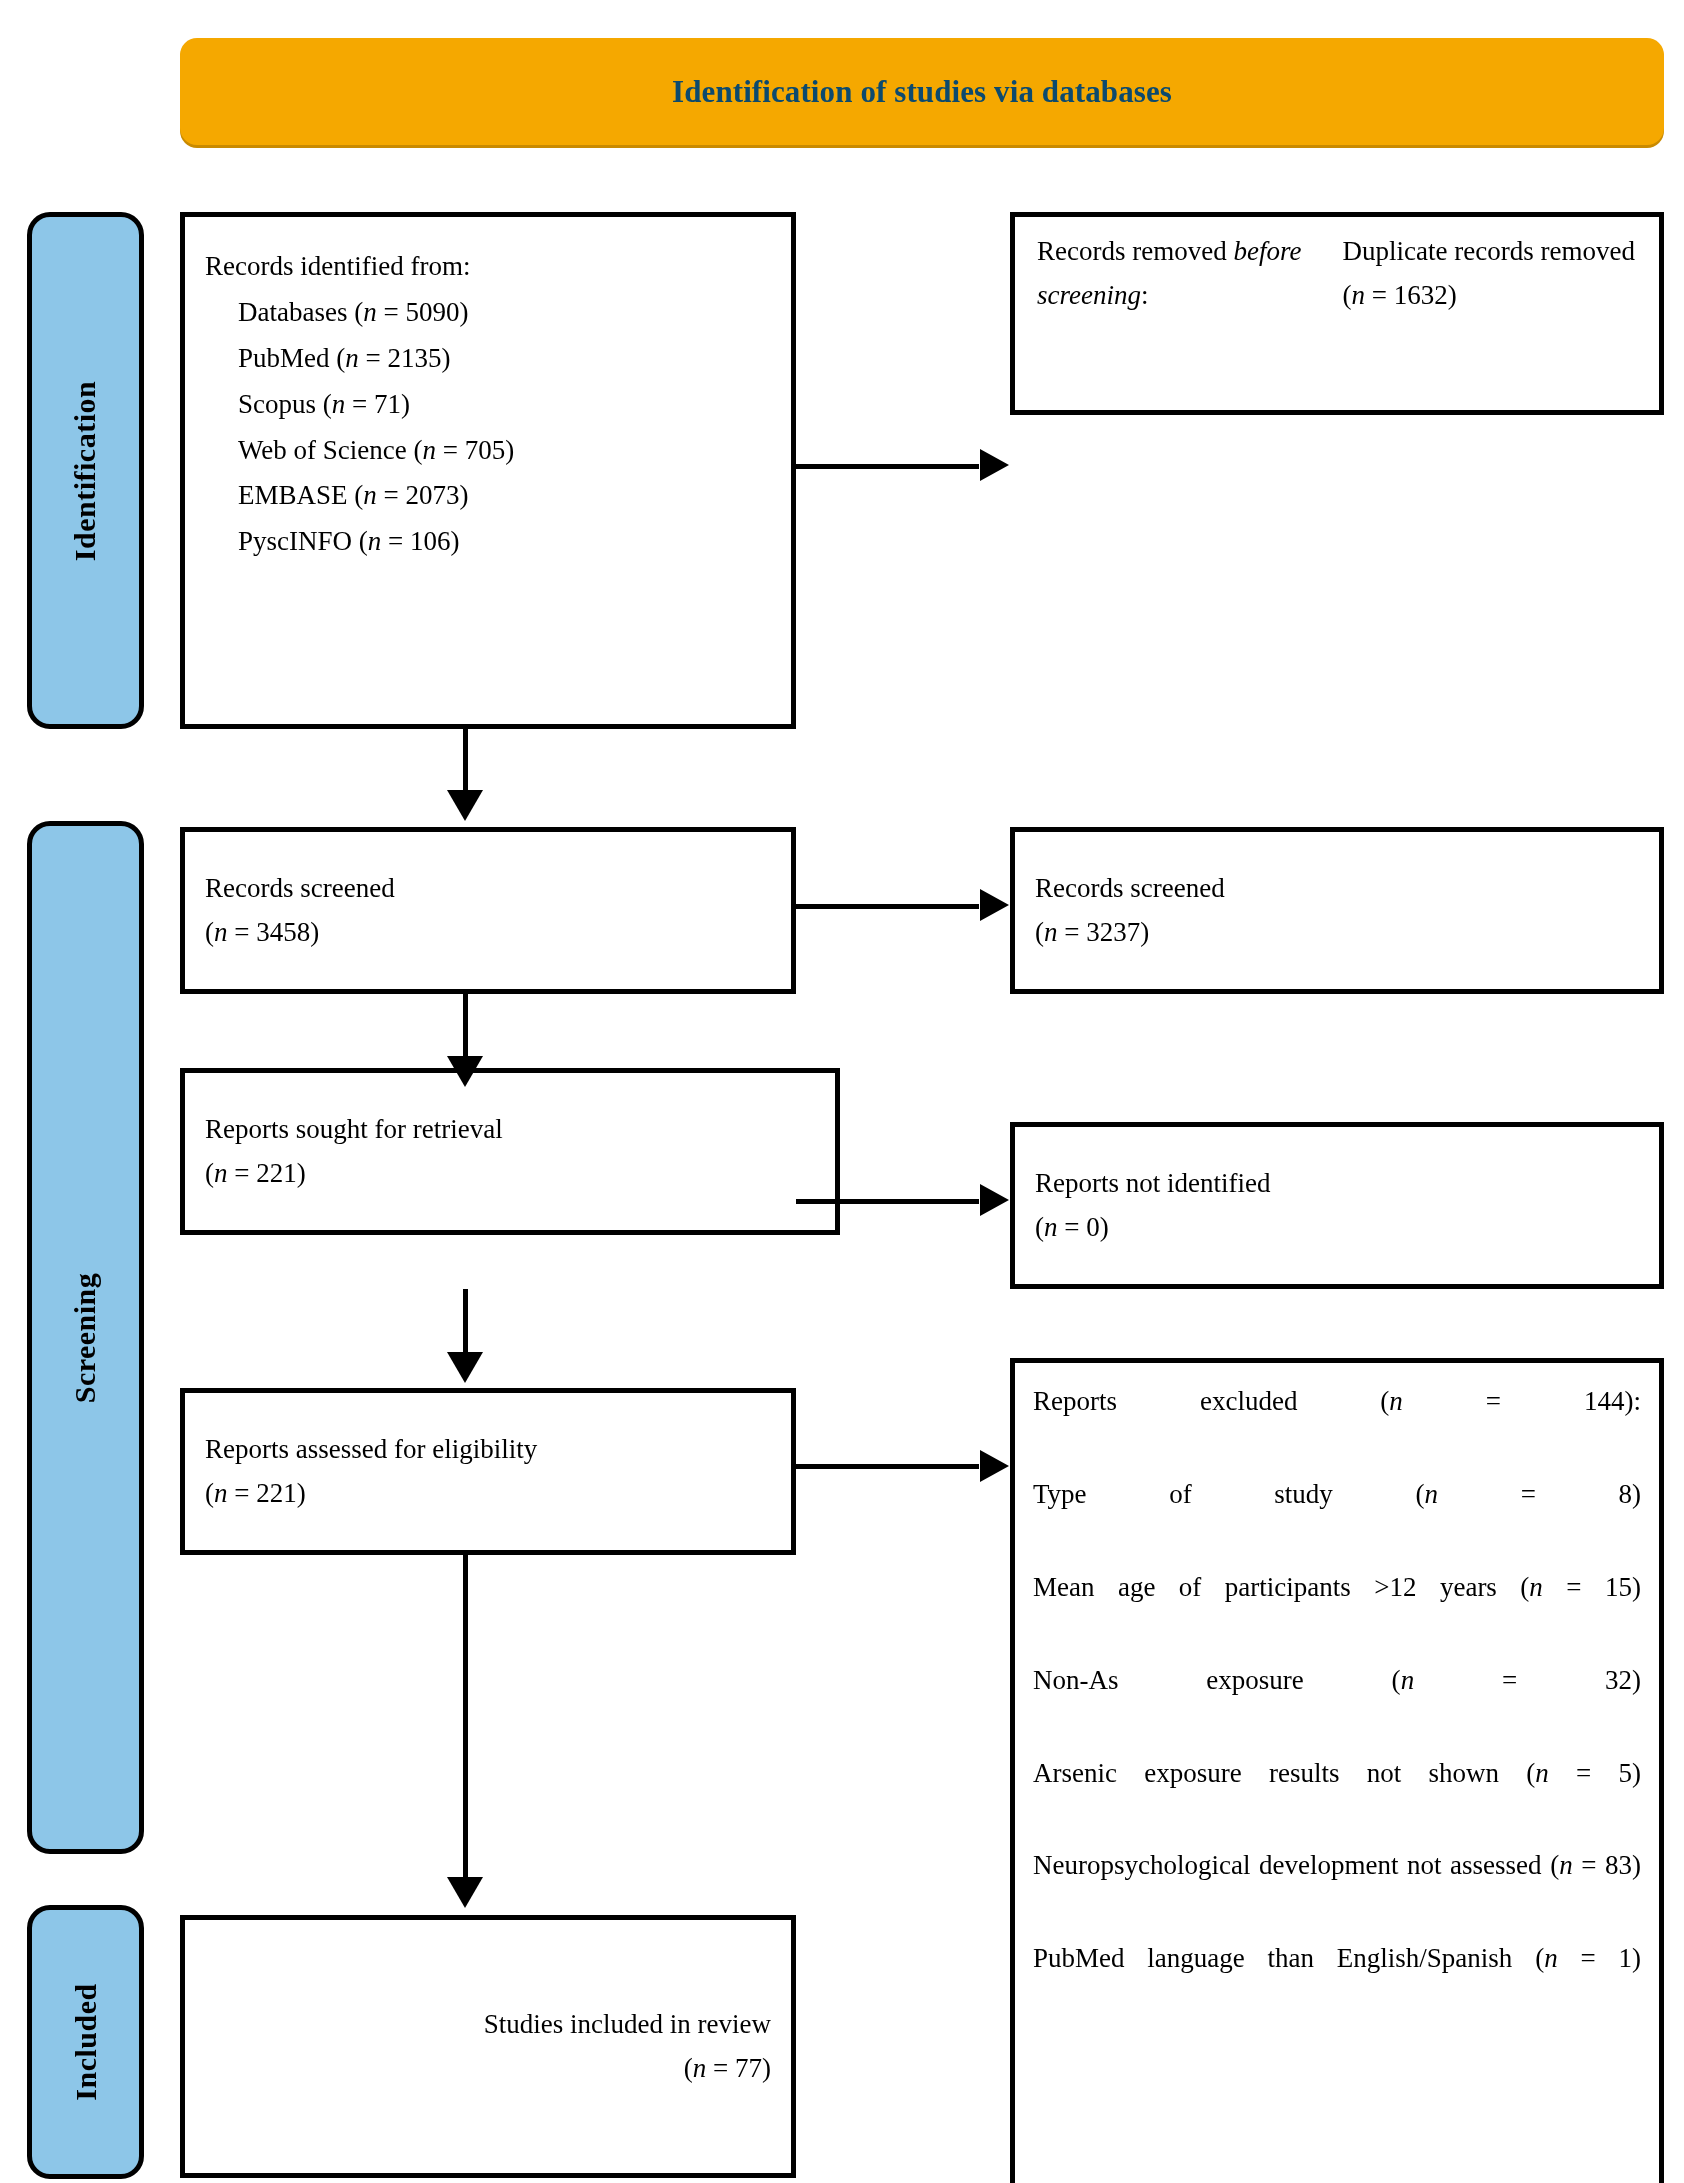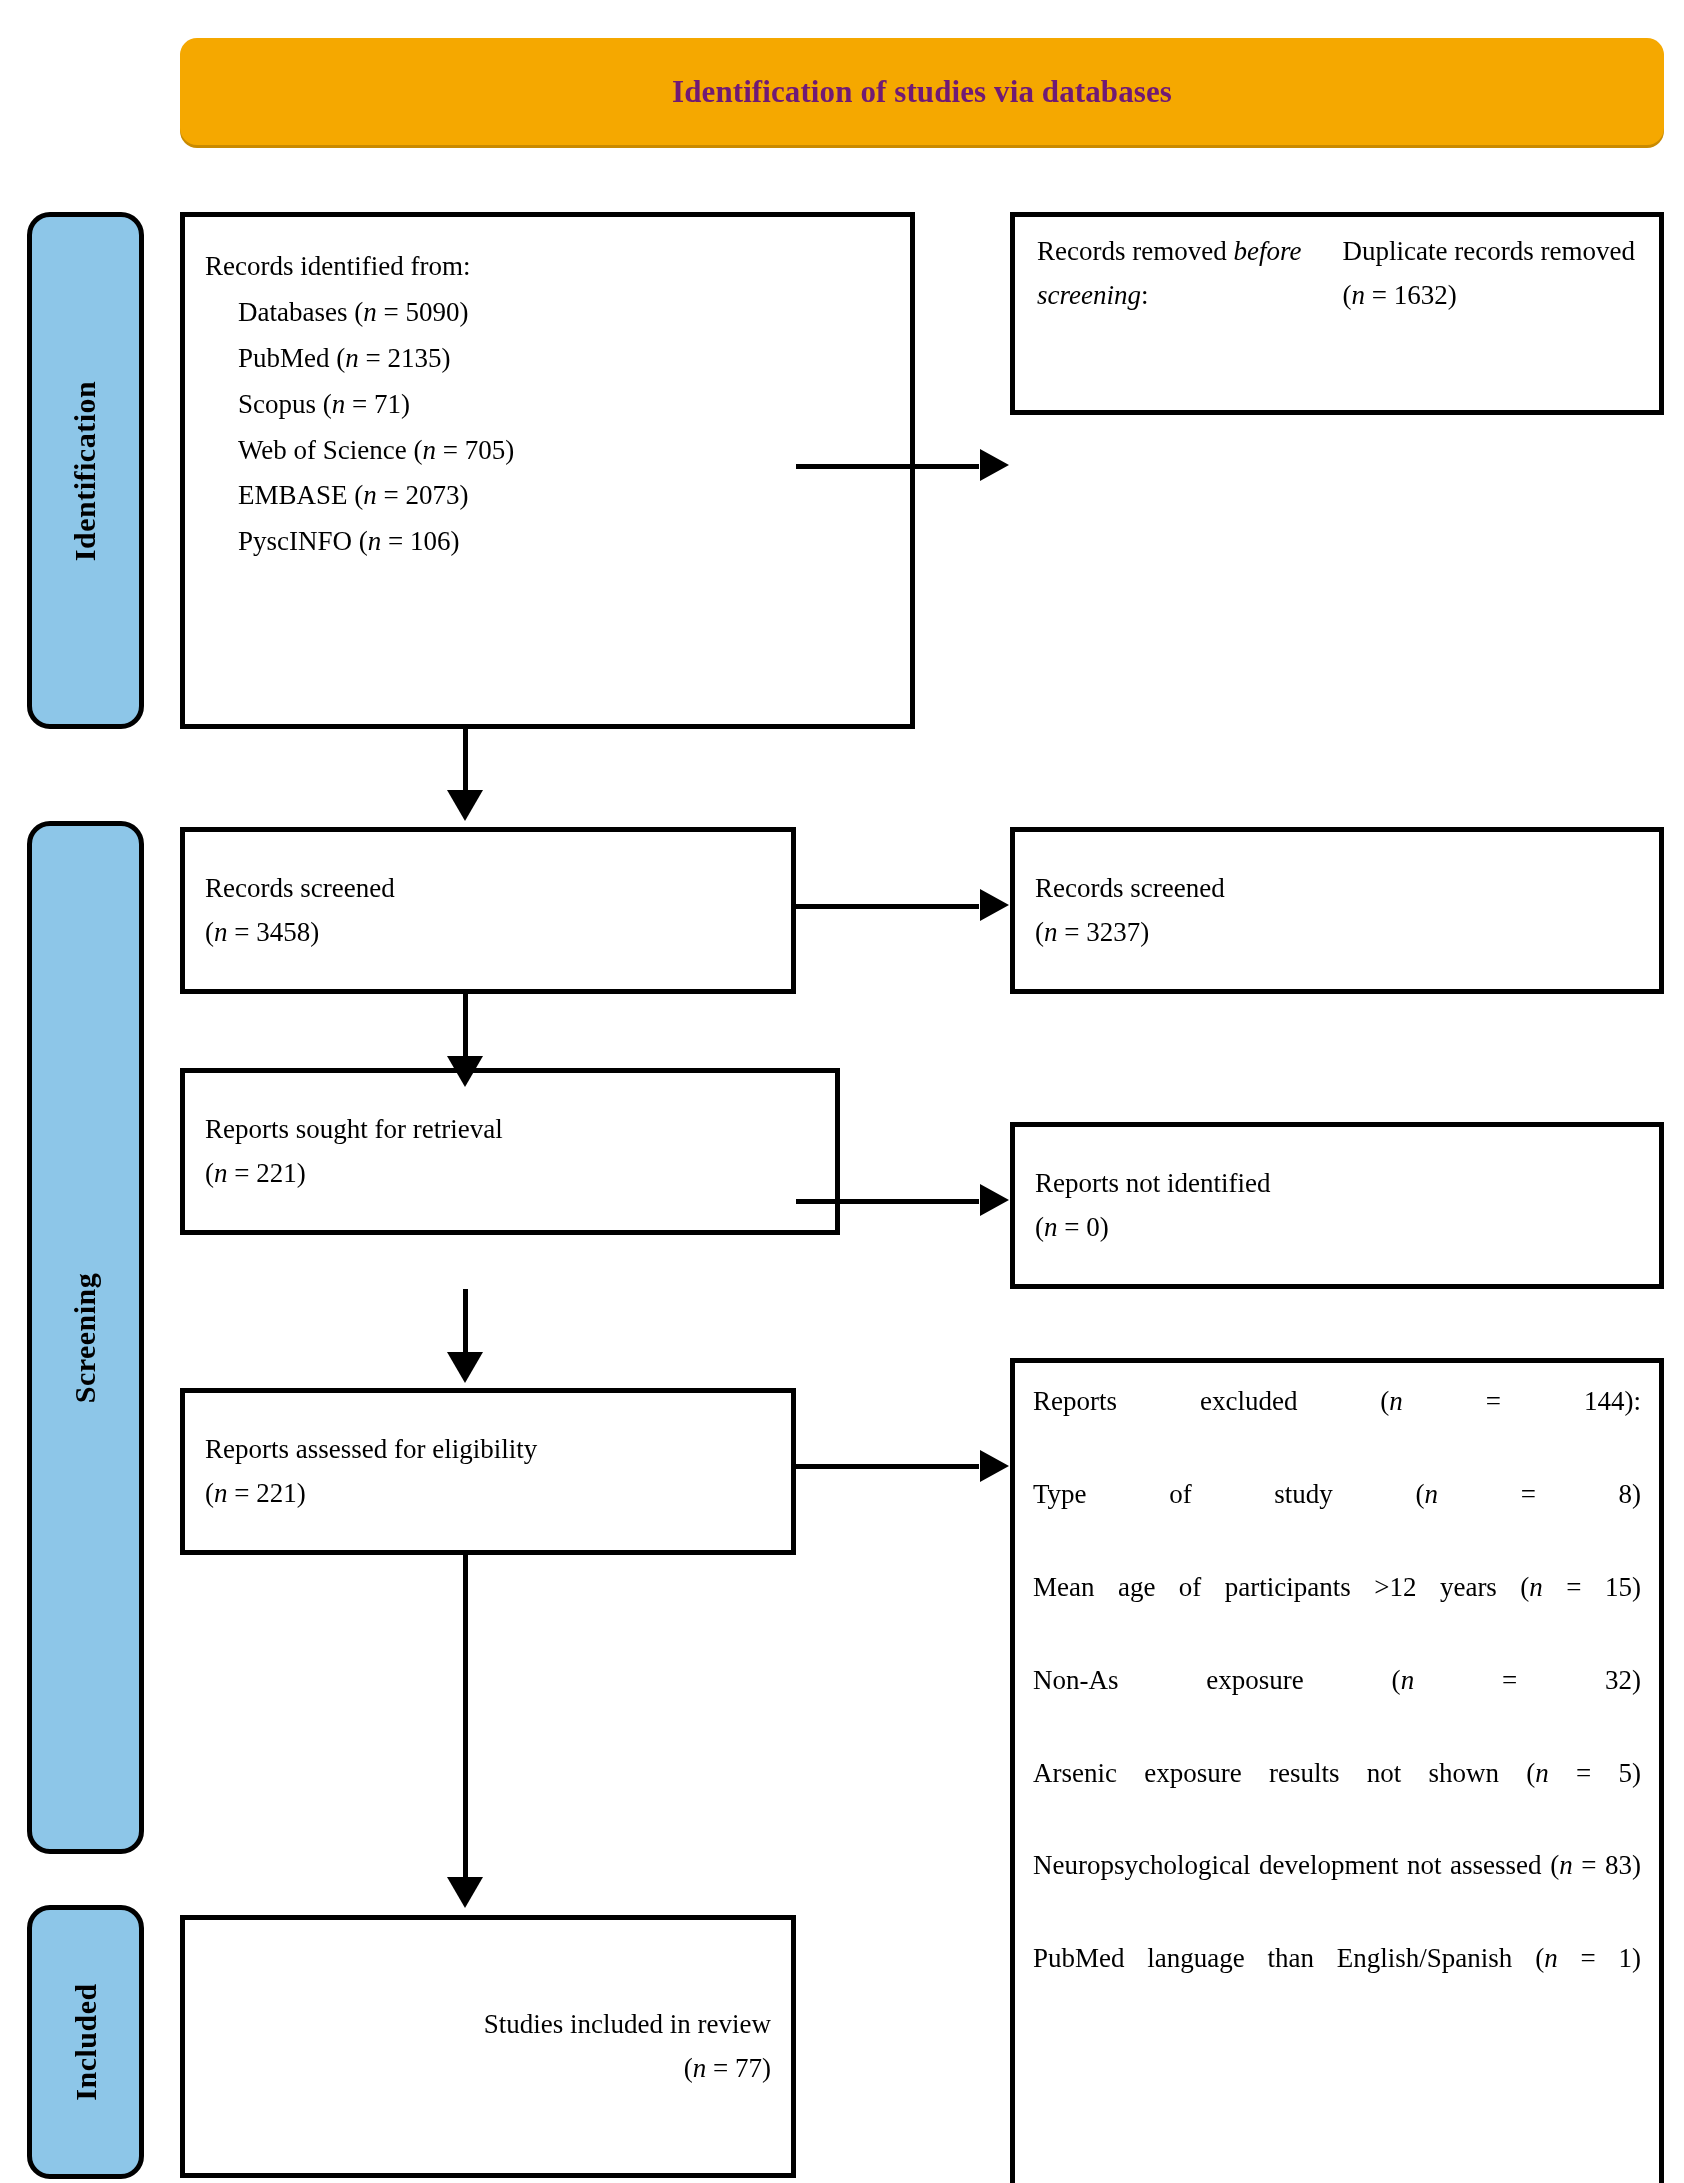--- a/index.html
+++ b/index.html
@@ -12,21 +12,21 @@
   .canvas{position:absolute;inset:0;}
 
   
   .banner{
     position:absolute;left:180px;top:38px;width:1484px;height:107px;
     background:#F5A800;border-radius:17px;
     box-shadow:0 3px 0 0 #c98a00;
     display:flex;align-items:center;justify-content:center;
   }
   .banner-title{
-    font-weight:bold;font-size:31px;letter-spacing:0.1px;color:#701a75;
+    font-weight:bold;font-size:31px;letter-spacing:0.1px;color:#0c4a6e;
     font-family:"Liberation Serif","DejaVu Serif",serif;
   }
 
   
   .stage{
     position:absolute;left:27px;width:117px;
     background:#8DC6E8;border:5.6px solid #000;border-radius:23px;
     box-sizing:border-box;
     display:flex;align-items:center;justify-content:center;
   }
@@ -47,21 +47,21 @@
     padding:13px 20px;
     font-size:27px;line-height:1.62;
   }
   .box .ln{display:block;}
   .box.just .ln{text-align:justify;text-justify:inter-word;}
   .box.just .ln:after{content:"";display:inline-block;width:100%;}
   .italic{font-style:italic;}
   .nvar{font-style:italic;}
 
   
-  #box-identified     {left:180px;top:212px;width:735px;height:517px;}
+  #box-identified     {left:180px;top:212px;width:616px;height:517px;}
   #box-screened       {left:180px;top:827px;width:616px;height:167px;}
   #box-sought         {left:180px;top:1068px;width:660px;height:167px;}
   #box-assessed       {left:180px;top:1388px;width:616px;height:167px;}
   #box-included       {left:180px;top:1915px;width:616px;height:263px;text-align:right;}
 
   
   #box-removed        {left:1010px;top:212px;width:654px;height:203px;}
   #box-excluded-rec   {left:1010px;top:827px;width:654px;height:167px;}
   #box-not-retrieved  {left:1010px;top:1122px;width:654px;height:167px;}
   #box-reports-excl   {left:1010px;top:1358px;width:654px;height:1021px;}

